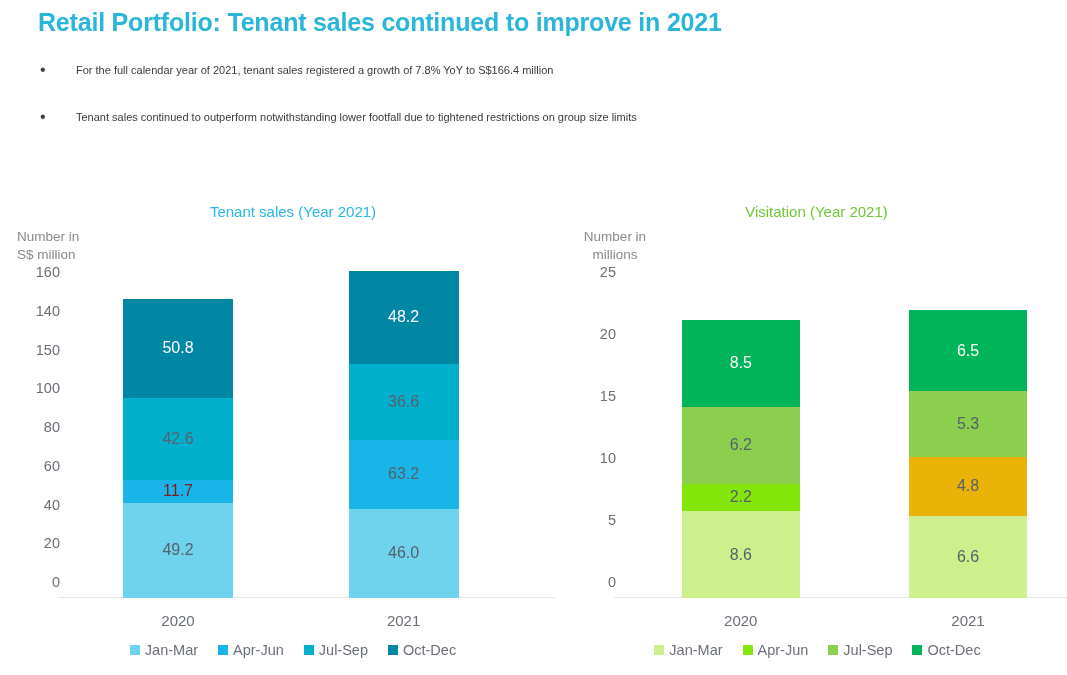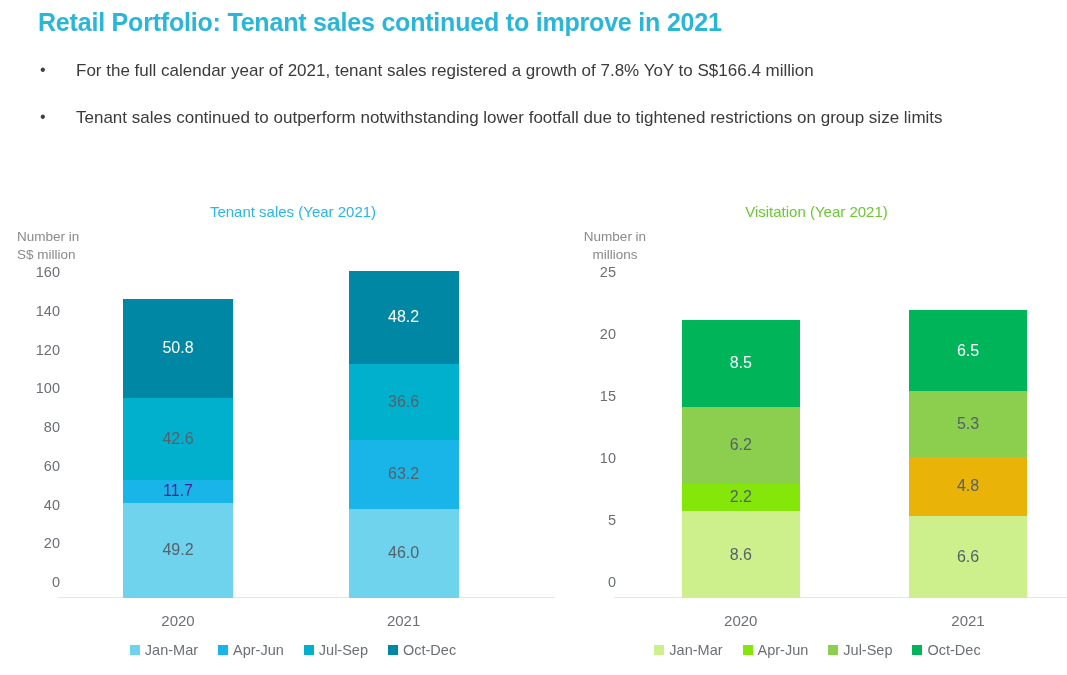--- a/index.html
+++ b/index.html
@@ -42,21 +42,21 @@
     width: 38px;
     flex: 0 0 38px;
     font-size: 16px;
     line-height: 24px;
     color: #3f3f3f;
     text-align: left;
     padding-left: 2px;
     box-sizing: border-box;
   }
   .bullet-text {
-    font-size: 17px;
+    font-size: 11px;
     line-height: 25px;
     color: #3b3b3b;
     max-width: 960px;
   }
 
   
   #charts {
     position: absolute;
     left: 0;
     top: 195px;
@@ -197,33 +197,33 @@
   <div class="chart-panel" id="panel-tenant-sales">
     <div class="chart-title" style="color: rgb(41, 182, 232);">Tenant sales (Year 2021)</div>
     <div class="axis-caption">
       <div>Number in</div>
       <div>S$ million</div>
     </div>
     <div class="plot">
       <div class="baseline"></div>
     <div class="y-tick" style="bottom: 310px;">160</div>
         <div class="y-tick" style="bottom: 271.25px;">140</div>
-        <div class="y-tick" style="bottom: 232.5px;">120</div>
+        <div class="y-tick" style="bottom: 232.5px;">150</div>
         <div class="y-tick" style="bottom: 193.75px;">100</div>
         <div class="y-tick" style="bottom: 155px;">80</div>
         <div class="y-tick" style="bottom: 116.25px;">60</div>
         <div class="y-tick" style="bottom: 77.5px;">40</div>
         <div class="y-tick" style="bottom: 38.75px;">20</div>
         <div class="y-tick" style="bottom: 0px;">0</div>
         <div class="bar-group" style="width: 110px; left: 53px;">
           <div class="bar-seg" style="height: 95.325px; background: rgb(111, 211, 238);">
             <span class="seg-label" style="color: rgb(85, 97, 107);">49.2</span>
           </div>
           <div class="bar-seg" style="height: 22.6687px; background: rgb(25, 181, 232);">
-            <span class="seg-label" style="color: #4c1d95;">11.7</span>
+            <span class="seg-label" style="color: #7f1d1d;">11.7</span>
           </div>
           <div class="bar-seg" style="height: 82.5375px; background: rgb(0, 176, 205);">
             <span class="seg-label" style="color: rgb(85, 97, 107);">42.6</span>
           </div>
           <div class="bar-seg" style="height: 98.425px; background: rgb(0, 135, 163);">
             <span class="seg-label" style="color: rgb(255, 255, 255);">50.8</span>
           </div>
           <div class="x-tick" style="width: 110px;">2020</div>
         </div>
         <div class="bar-group" style="width: 110px; left: 278.6px;">

